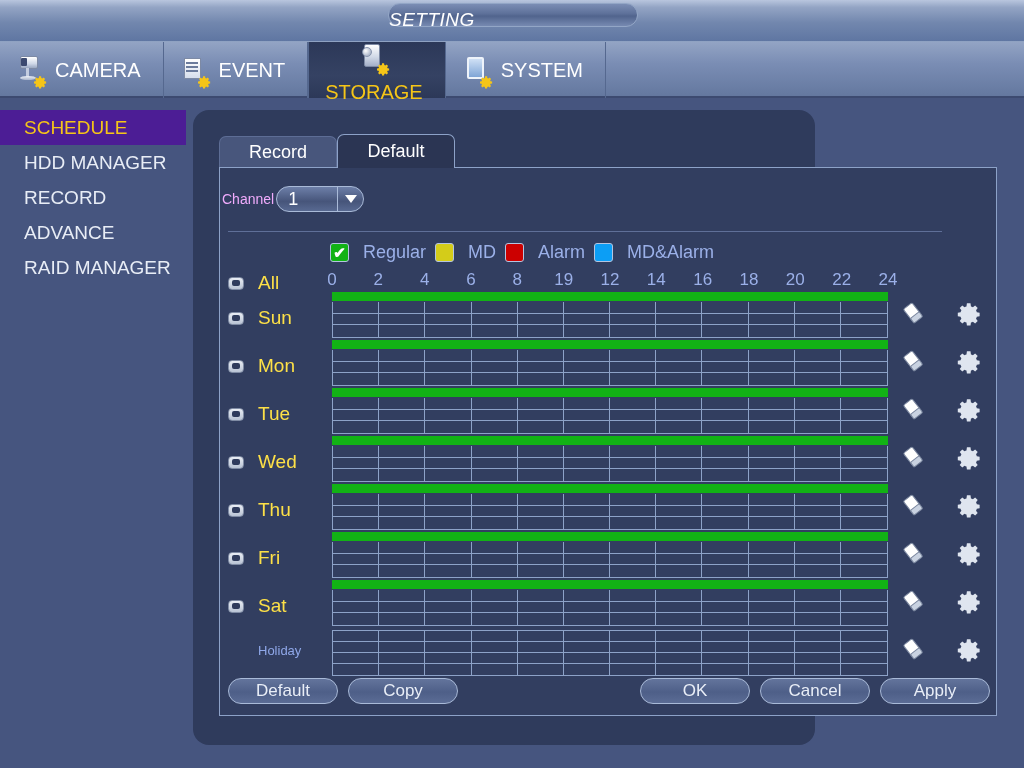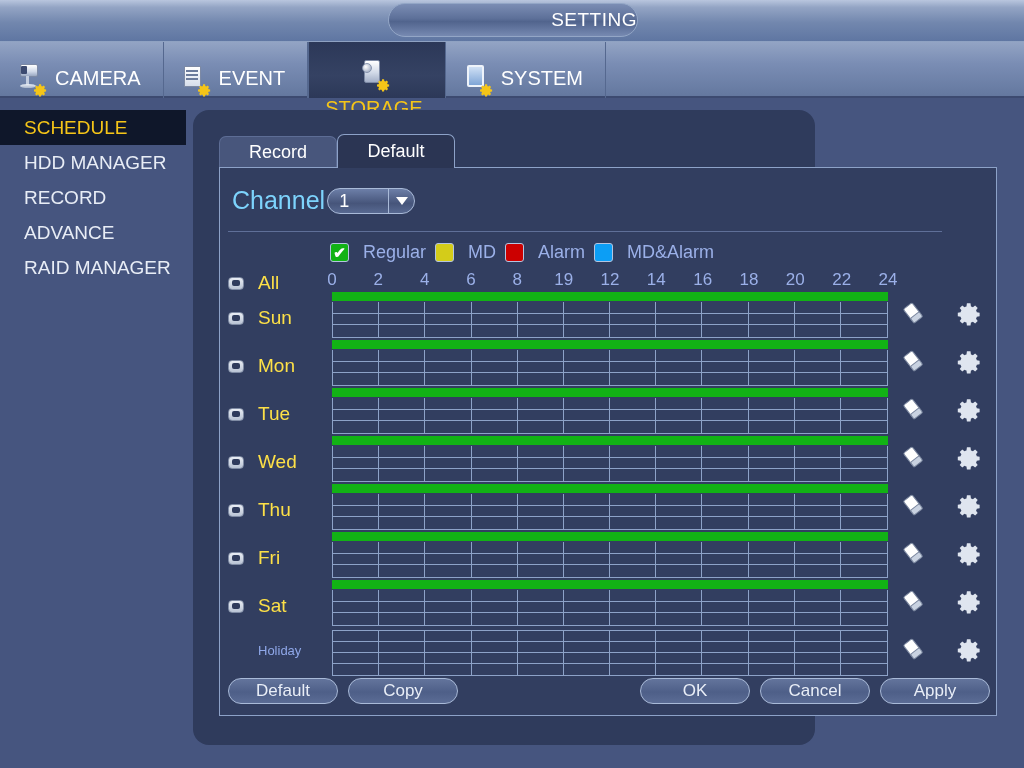--- a/index.html
+++ b/index.html
@@ -24,47 +24,48 @@
   .titlebar {
     position: absolute;
     left: 0; top: 0;
     width: 1024px; height: 42px;
     background: linear-gradient(180deg, #b9c6de 0%, #93a4c4 18%, #7287ae 55%, #5f76a2 100%);
     border-bottom: 1px solid #8fa2c2;
   }
   .title-pill {
     position: absolute;
     left: 388px; top: 3px;
-    width: 250px; height: 34px;
+    width: 250px; height: 24px;
     border-radius: 17px;
     background: linear-gradient(180deg, #7b8db4 0%, #5d7099 45%, #51648d 55%, #7689b1 100%);
     border: 1px solid #93a6c6;
     color: #ffffff;
     font-size: 19px;
     line-height: 32px;
-    text-align: right;
+    text-align: left;
     letter-spacing: 0.5px;
+    font-style: italic;
   }
 
   
   .navbar {
     position: absolute;
     left: 0; top: 42px;
     width: 1024px; height: 56px;
     background: linear-gradient(180deg, #93a4c4 0%, #7a8db4 40%, #64789f 100%);
     border-bottom: 2px solid #3c4a70;
     display: flex;
   }
   .navtab {
     position: relative;
     height: 56px;
     display: flex;
     align-items: center;
     gap: 9px;
-    padding: 16px 22px 0 16px;
+    padding: 0 22px 0 16px;
     border-right: 1px solid #55688f;
     color: #ffffff;
     font-size: 20px;
     cursor: pointer;
   }
   .navtab.active {
     background: linear-gradient(180deg, #2c3858 0%, #354263 60%, #2c3858 100%);
     color: #f5c518;
     border-left: 1px solid #55688f;
     flex-direction: column;
@@ -158,21 +159,21 @@
   .side-item {
     height: 35px;
     line-height: 35px;
     padding-left: 24px;
     color: #e8edf6;
     font-size: 19px;
     cursor: pointer;
     white-space: nowrap;
   }
   .side-item.active {
-    background: #0f172a;
+    background: #4c1d95;
     color: #f5c518;
   }
 
   
   .panel {
     position: absolute;
     left: 193px; top: 110px;
     width: 622px; height: 635px;
     background: #2f3b5c;
     border-radius: 16px;
@@ -218,21 +219,21 @@
     background: #323e60;
     border: 1px solid #8da2c8;
   }
 
   
   .chanrow {
     position: absolute;
     left: 222px; top: 186px;
     display: flex; align-items: center; gap: 2px;
   }
-  .chan-label { color: #7dd3fc; font-size: 25px; margin-left: 10px; }
+  .chan-label { color: #f0abfc; font-size: 14px; }
   .combo {
     width: 88px; height: 26px;
     border-radius: 13px;
     background: linear-gradient(180deg, #6d7fa8 0%, #58699189 60%, #586991 100%);
     border: 1px solid #a9bad8;
     display: flex; align-items: center;
     cursor: pointer;
   }
   .combo-val {
     flex: 1;

